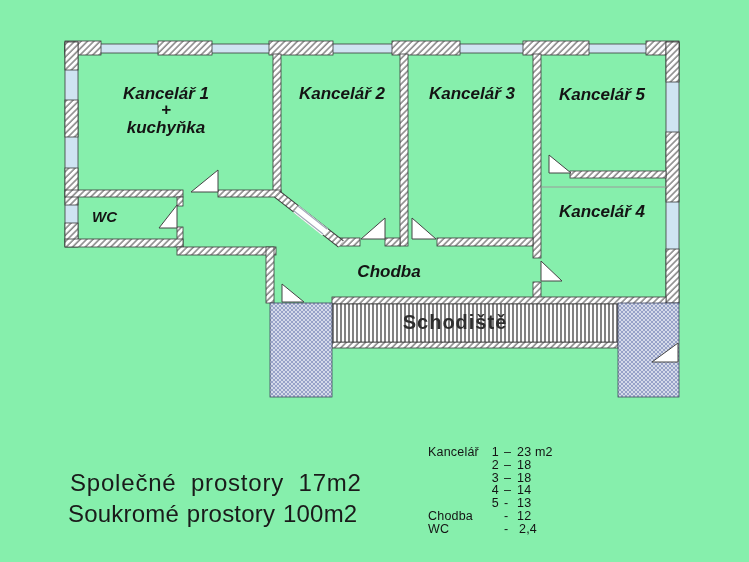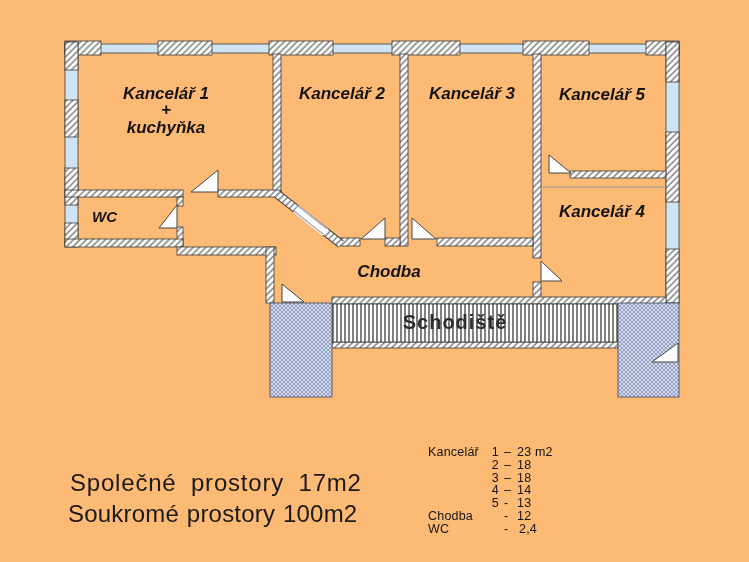--- a/index.html
+++ b/index.html
@@ -1,16 +1,16 @@
 <!DOCTYPE html>
 <html><head>
 <meta charset="utf-8">
 <style>
   html,body{margin:0;padding:0;background:#ffffff;}
-  .page{position:relative;width:749px;height:562px;background:#fdba74;overflow:hidden;
+  .page{position:relative;width:749px;height:562px;background:#86efac;overflow:hidden;
         font-family:"Liberation Sans",sans-serif;}
   svg{position:absolute;left:0;top:0;}
   svg text{font-family:"Liberation Sans",sans-serif;fill:#141414;}
   .room{font-size:17px;font-style:italic;font-weight:bold;text-anchor:middle;}
   .room-wc{font-size:15px;font-style:italic;font-weight:bold;text-anchor:start;}
   .stairs-label{font-size:20px;font-weight:bold;fill:#2e2e2e;letter-spacing:1px;text-anchor:middle;}
   .sum{font-size:24px;fill:#1a1a1a;}
   .sum1{letter-spacing:0.8px;word-spacing:7px;}
   .sum2{letter-spacing:0.2px;word-spacing:1px;}
   .lg{font-size:12.5px;letter-spacing:0.2px;}

